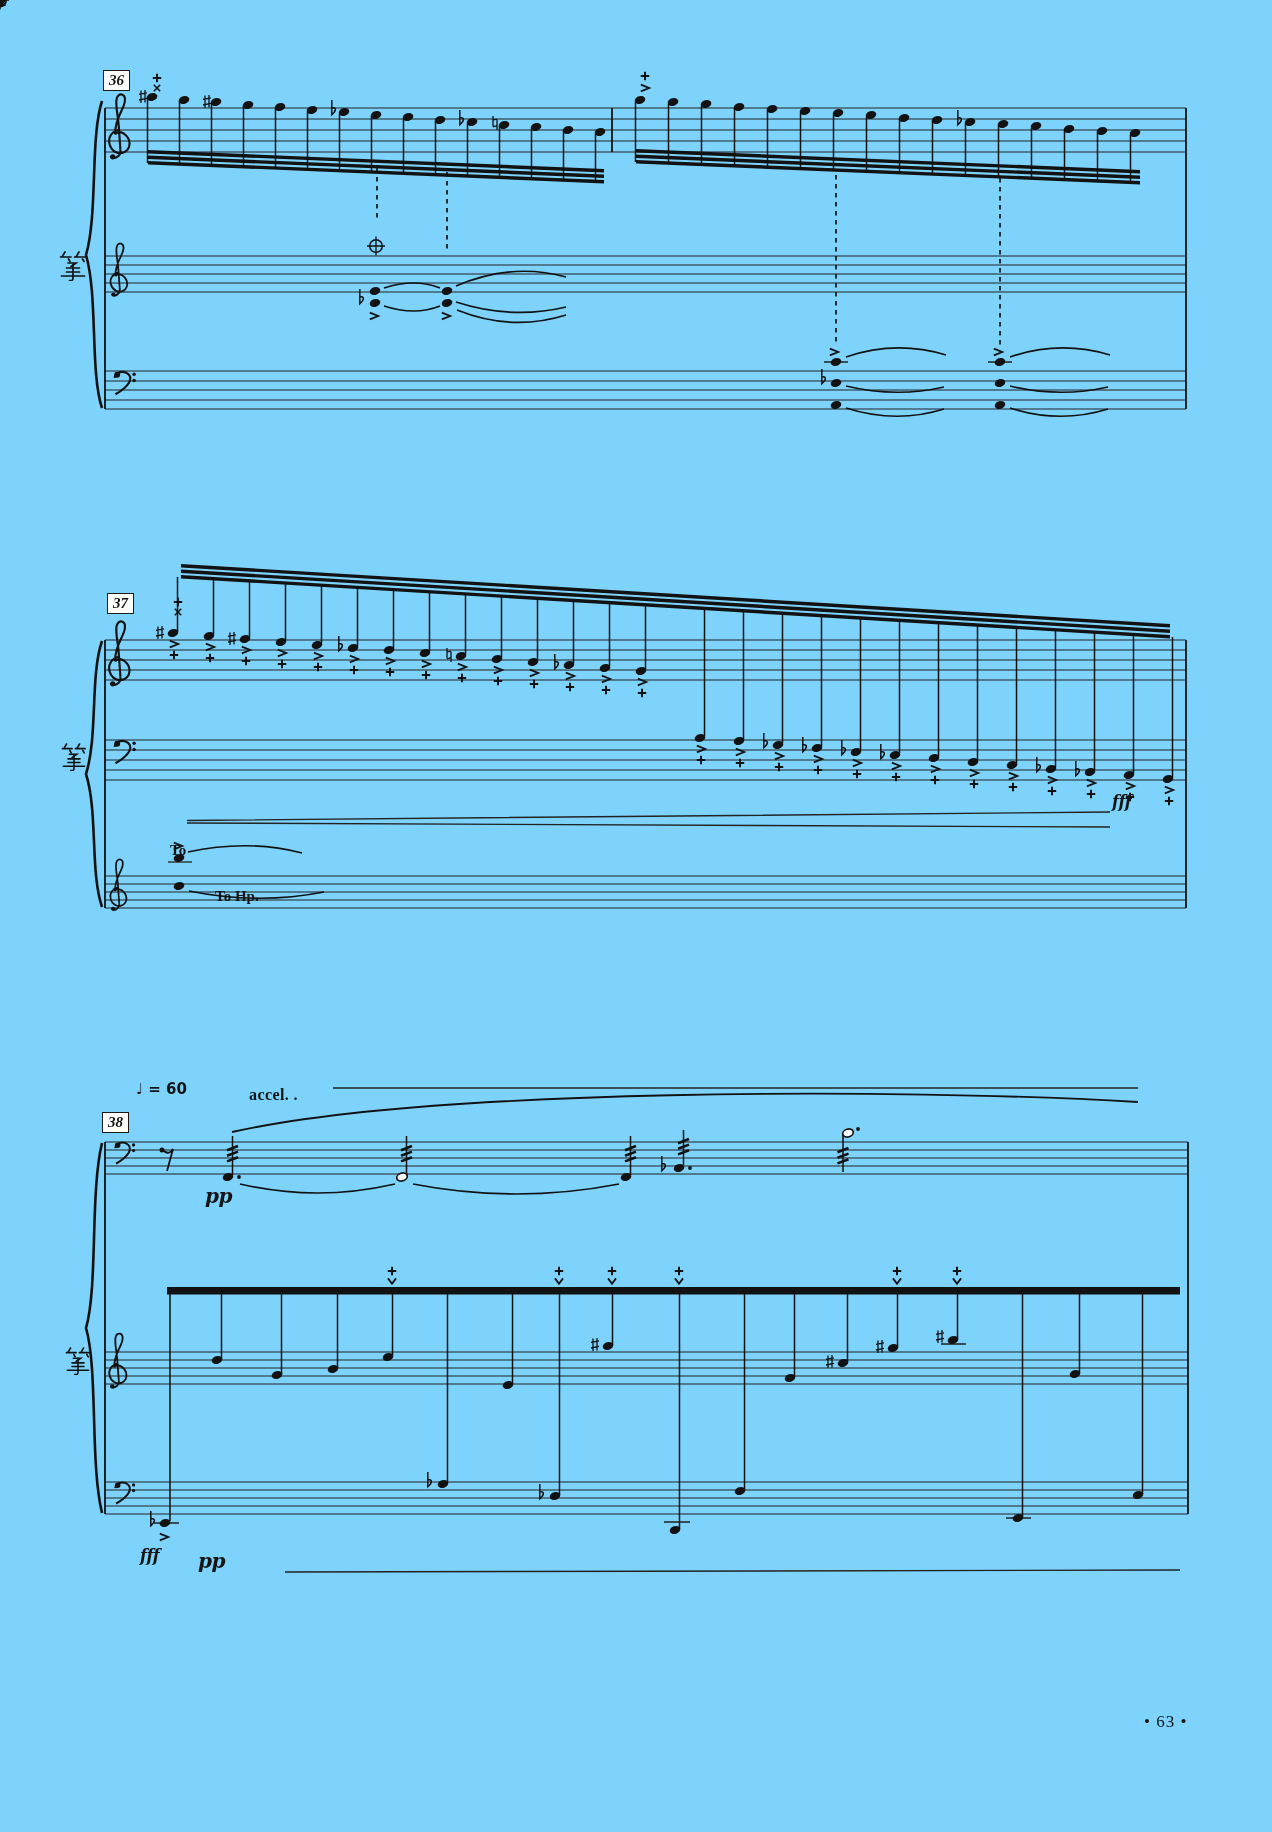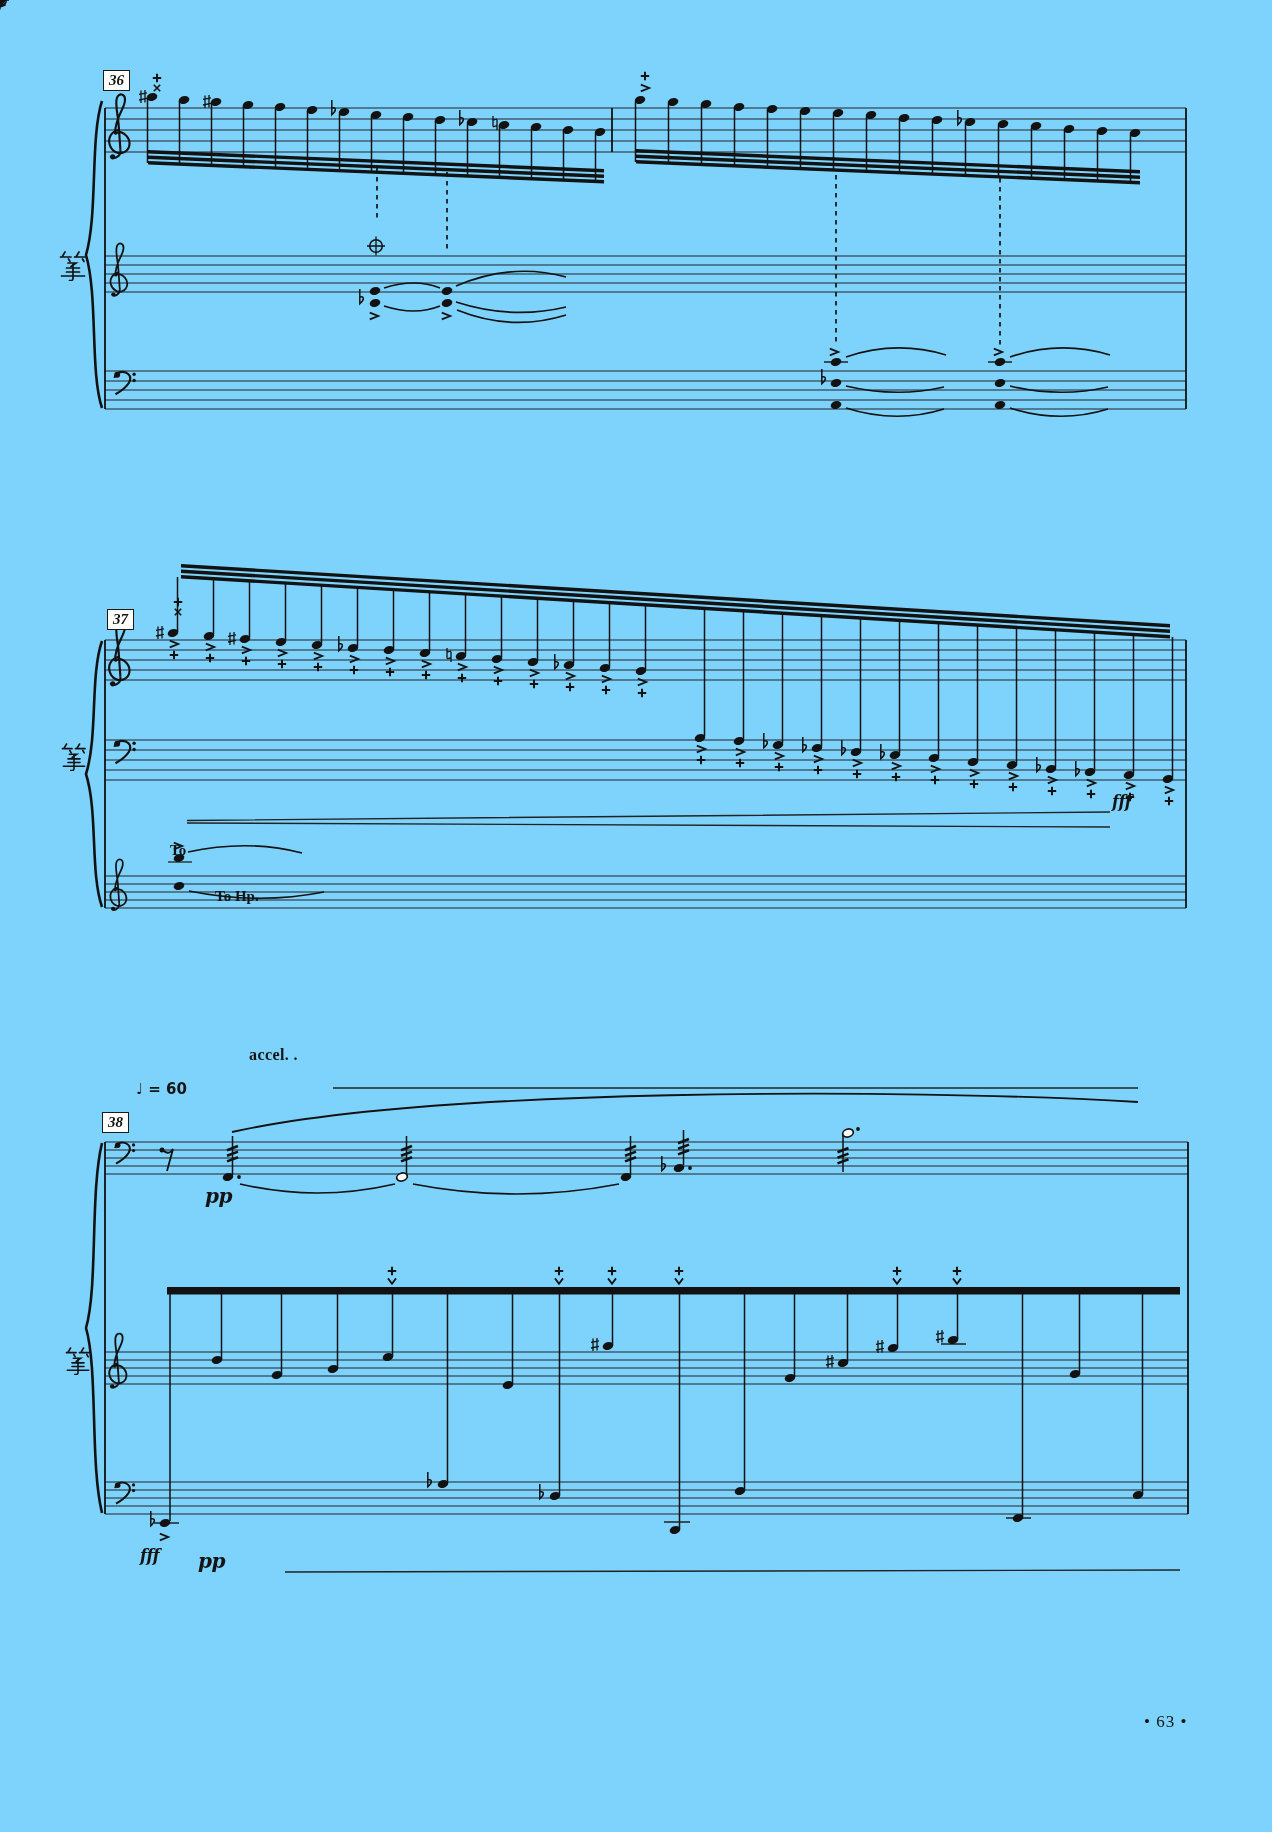--- a/index.html
+++ b/index.html
@@ -379,33 +379,33 @@
 </svg>
 
 <div class="t reh" style="left:103px;top:70px;">36</div>
 <div class="t" style="left:58px;top:250px;">
   <svg class="zh" width="30" height="32">
         <use href="#zheng" width="28" height="30" x="1" y="1"></use>
       </svg>
   <span class="hid">筝</span>
 </div>
 
-<div class="t reh" style="left:107px;top:609px;text-align:center;">37</div>
+<div class="t reh" style="left:107px;top:593px;text-align:center;">37</div>
 <div class="t" style="left:60px;top:742px;">
   <svg class="zh" width="28" height="30">
         <use href="#zheng" width="26" height="28" x="1" y="1"></use>
       </svg>
   <span class="hid">筝</span>
 </div>
 <div class="t dyn big" style="left:1112px;top:792px;">fff</div>
 <div class="t tol" style="left:146px;top:842px;">To</div>
 <div class="t tol" style="left:191px;top:888px;">To Hp.</div>
 
 <div class="t tmp" style="left:136px;top:1080px;">♩ = 60</div>
-<div class="t acc" style="left:249px;top:1046px;">accel. .</div>
+<div class="t acc" style="left:249px;top:1086px;">accel. .</div>
 <div class="t reh" style="left:102px;top:1112px;">38</div>
 <div class="t dyn" style="left:205px;top:1186px;">pp</div>
 <div class="t" style="left:64px;top:1346px;">
   <svg class="zh" width="28" height="30">
         <use href="#zheng" width="26" height="28" x="1" y="1"></use>
       </svg>
   <span class="hid">筝</span>
 </div>
 <div class="t dyn big" style="left:140px;top:1546px;">fff</div>
 <div class="t dyn" style="left:198px;top:1551px;">pp</div>

